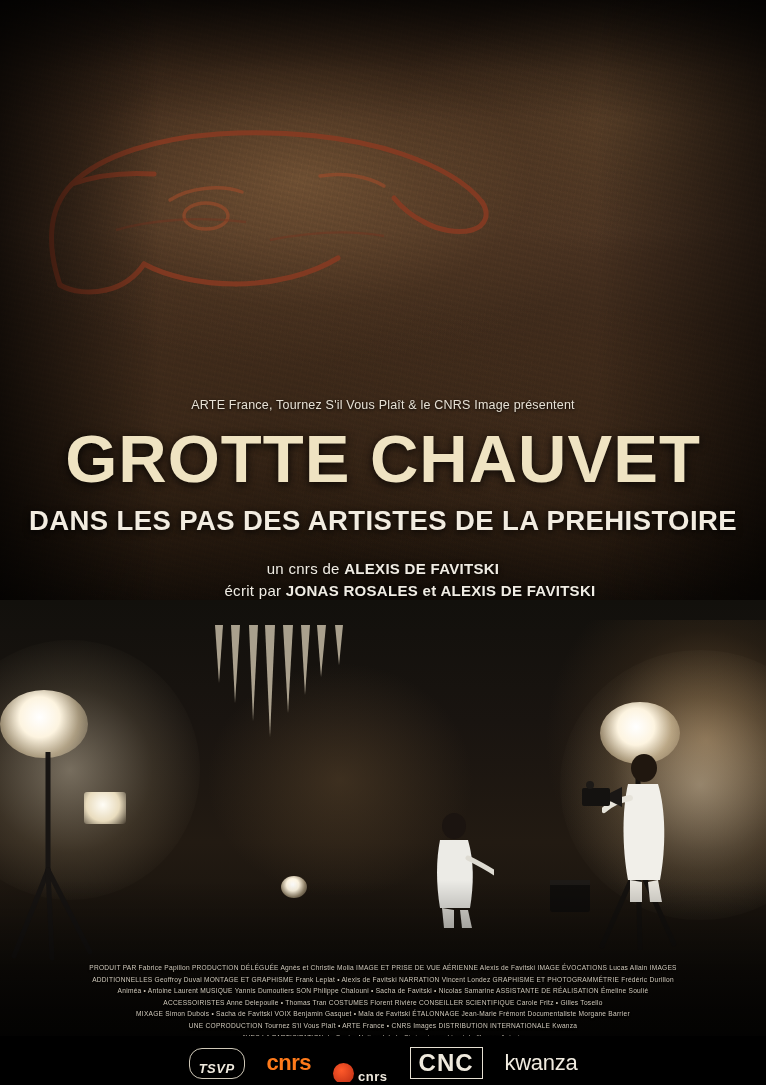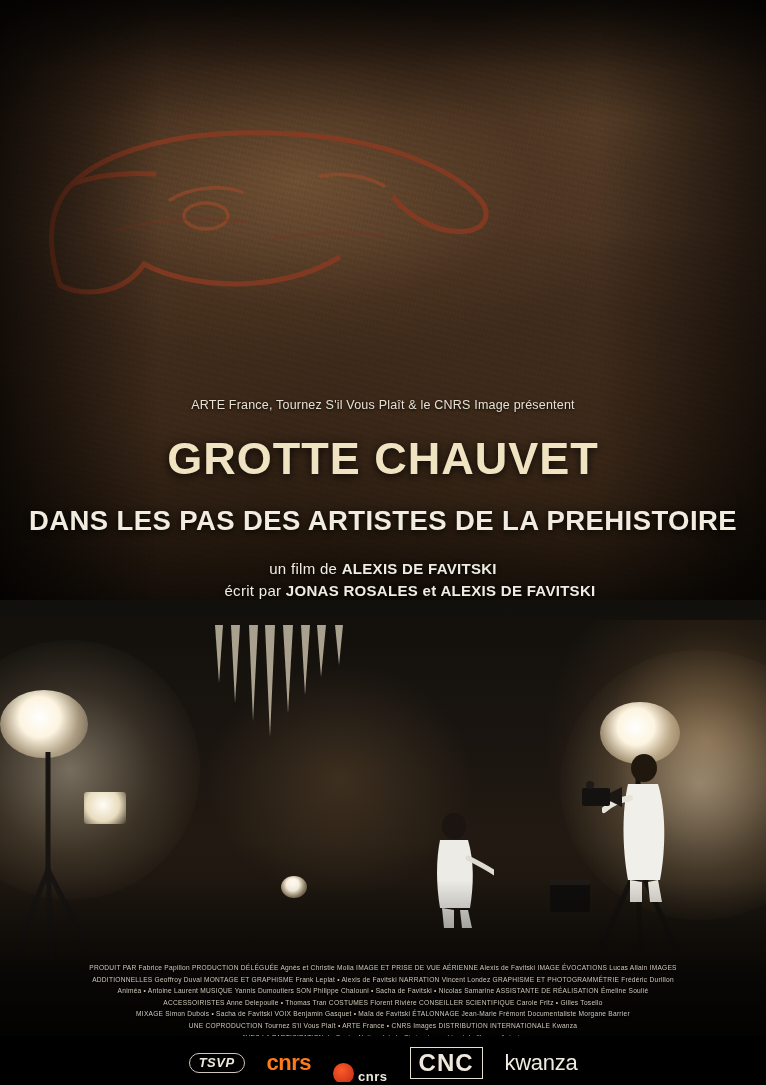--- a/index.html
+++ b/index.html
@@ -115,21 +115,21 @@
     text-align: center;
     color: #e6e0d4;
     font-size: 12.5px;
     letter-spacing: 0.2px;
     text-shadow: 0 1px 3px rgba(0,0,0,0.9);
   }
   .main-title {
     position: absolute;
     left: 0; top: 423px; width: 766px;
     text-align: center;
-    font-size: 45px;
+    font-size: 67px;
     line-height: 72px;
     font-weight: bold;
     letter-spacing: 1px;
     color: #efe3c2;
     background-image:
       radial-gradient(circle at 20% 30%, rgba(60,40,20,0.55) 0.6px, rgba(0,0,0,0) 1.4px),
       radial-gradient(circle at 62% 70%, rgba(60,40,20,0.5) 0.7px, rgba(0,0,0,0) 1.5px),
       radial-gradient(circle at 85% 20%, rgba(70,48,24,0.45) 0.6px, rgba(0,0,0,0) 1.3px);
     background-size: 7px 7px, 11px 9px, 13px 12px;
     -webkit-background-clip: text;
@@ -192,21 +192,21 @@
   }
   .logo {
     display: flex;
     align-items: center;
     justify-content: center;
     color: #efe9dd;
   }
   .logo-isvp {
     font-size: 13px; font-style: italic; font-weight: bold;
     border: 1.4px solid #cfc8b8; border-radius: 13px;
-    padding: 1px 9px 2px 9px; letter-spacing: 0.5px;
+    padding: 12px 9px 2px 9px; letter-spacing: 0.5px;
   }
   .logo-arte {
     font-size: 22px; font-weight: bold; color: #ff7a1a; letter-spacing: -0.5px;
   }
   .logo-cnrs {
     display: flex; align-items: flex-end; gap: 4px; margin-top: 20px;
   }
   .logo-cnrs .mark {
     width: 21px; height: 21px; border-radius: 50%;
     background: radial-gradient(circle at 40% 35%, #ff5a2a, #b82a12);
@@ -258,21 +258,21 @@
 
   <div class="cave-shadow-top"></div>
   <div class="cave-shadow-left"></div>
   <div class="cave-shadow-right"></div>
 
   <div class="presents">ARTE France, Tournez S'il Vous Plaît &amp; le CNRS Image présentent</div>
   <div class="main-title">GROTTE CHAUVET</div>
   <div class="subtitle">DANS LES PAS DES ARTISTES DE LA PREHISTOIRE</div>
 
   <div class="credit-line" id="credit-director">
-    <span>un film de </span><span class="b">ALEXIS DE FAVITSKI</span>
+    <span>un cnrs de </span><span class="b">ALEXIS DE FAVITSKI</span>
   </div>
   <div class="credit-line" id="credit-writers">
     <span>écrit par </span><span class="b">JONAS ROSALES et ALEXIS DE FAVITSKI</span>
   </div>
 
   <div class="cave-lower"></div>
   <div class="lower-rock-right"></div>
   <div class="lower-rock-mid"></div>
 
   <div class="stalactites">

